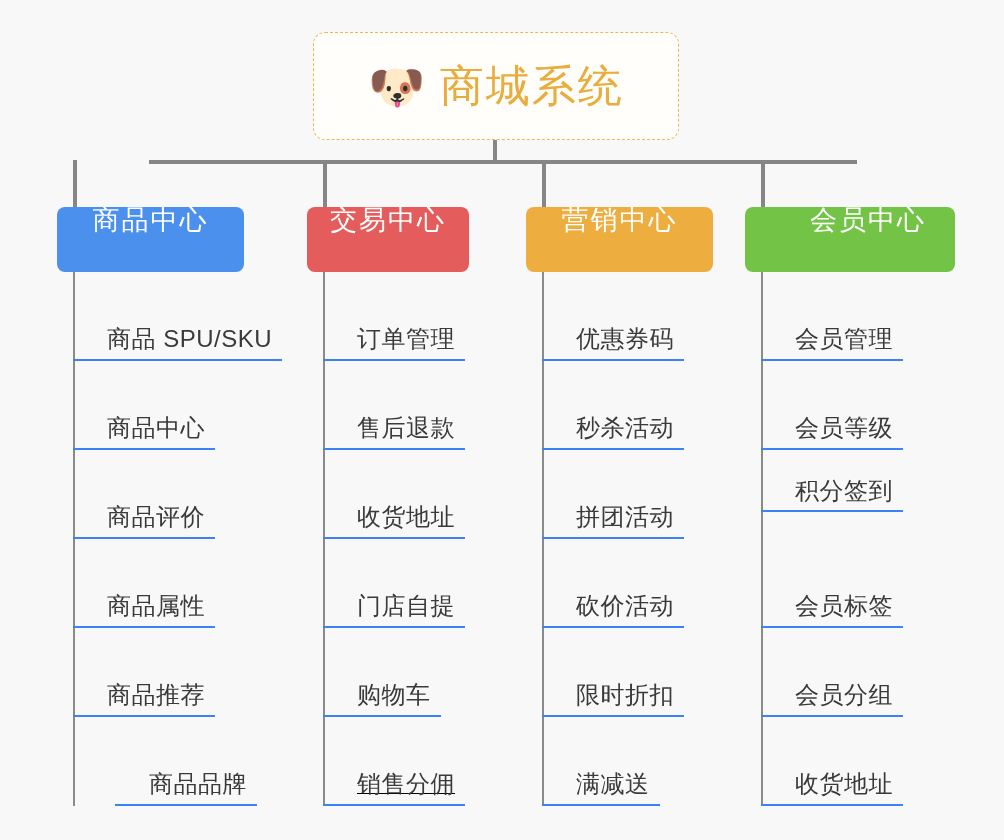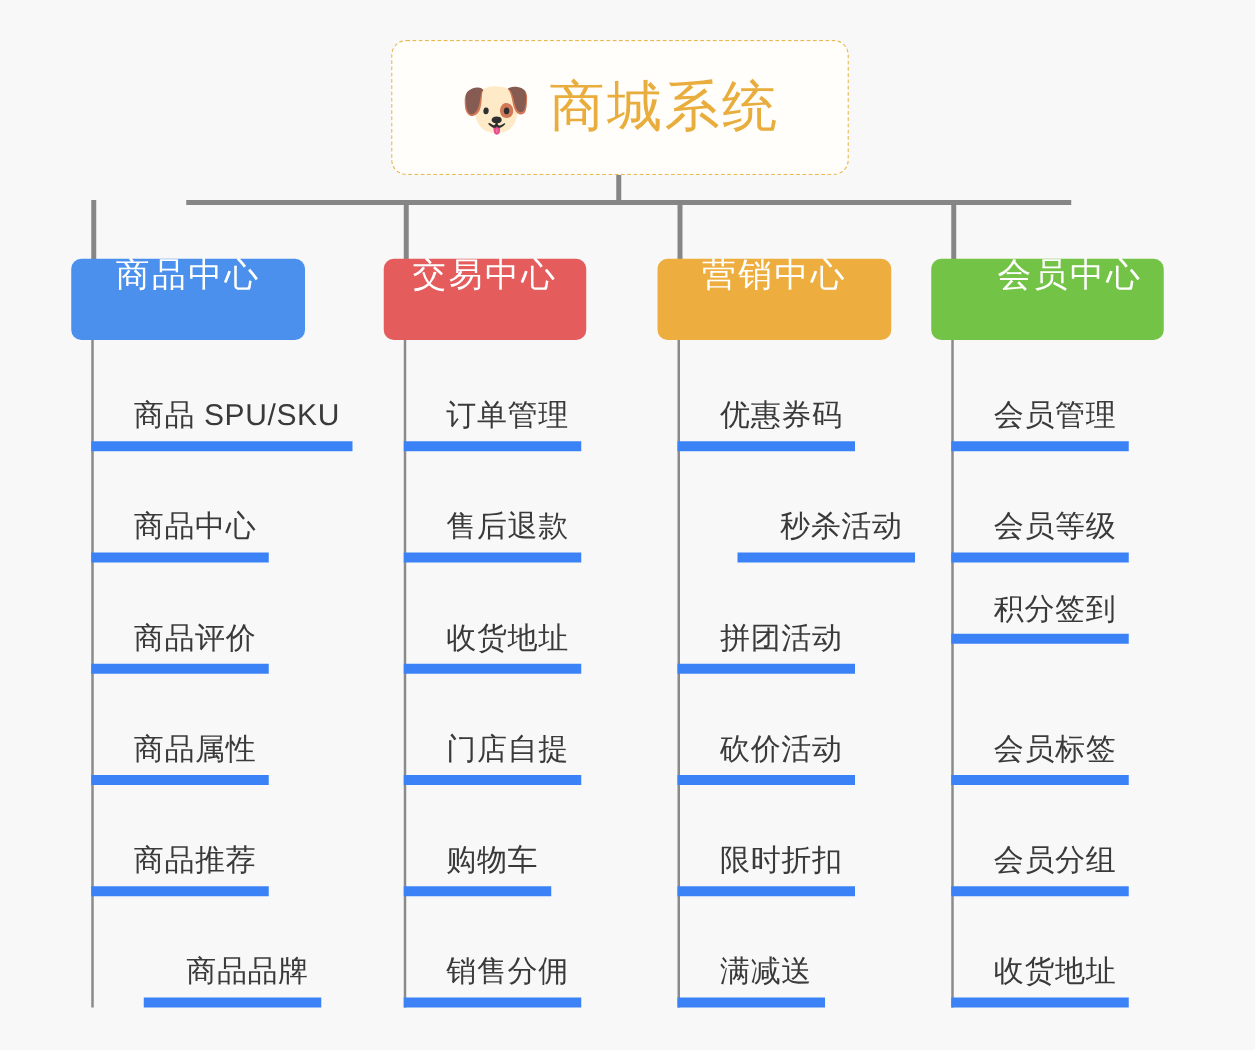--- a/index.html
+++ b/index.html
@@ -112,21 +112,21 @@
     left: 0;
     height: 89px;
     box-sizing: border-box;
     display: flex;
     align-items: flex-end;
   }
   .leaf-inner {
     position: relative;
     display: inline-block;
     padding: 0 10px 6px 34px;
-    border-bottom: 8px solid #3b82f6;
+    border-bottom: 2px solid #3b82f6;
   }
   .leaf-label {
     font-size: 24px;
     color: #3a3a3a;
     white-space: nowrap;
     line-height: 1.15;
     letter-spacing: 0.5px;
   }
 </style>
 </head>
@@ -186,49 +186,49 @@
         </div>
         <div class="leaf-item" style="top: 178px;">
           <div class="leaf-inner"><span class="leaf-label">收货地址</span></div>
         </div>
         <div class="leaf-item" style="top: 267px;">
           <div class="leaf-inner"><span class="leaf-label">门店自提</span></div>
         </div>
         <div class="leaf-item" style="top: 356px;">
           <div class="leaf-inner"><span class="leaf-label">购物车</span></div>
         </div>
-        <div class="leaf-item" style="top: 445px;">
+        <div class="leaf-item" style="top: 445px; text-decoration: underline;">
           <div class="leaf-inner"><span class="leaf-label">销售分佣</span></div>
         </div>
       </div>
       <div class="cat-box" style="left: 526px; width: 187px; background: rgb(238, 174, 63);">
         <span class="cat-label">营销中心</span>
       </div>
       <div class="leaf-col" style="left: 542px;">
         <div class="spine" style="height: 534px;"></div>
         <div class="leaf-item" style="top: 0px;">
           <div class="leaf-inner"><span class="leaf-label">优惠券码</span></div>
         </div>
-        <div class="leaf-item" style="top: 89px; padding-left: 48px;">
+        <div class="leaf-item" style="top: 89px;">
           <div class="leaf-inner"><span class="leaf-label">秒杀活动</span></div>
         </div>
         <div class="leaf-item" style="top: 178px;">
           <div class="leaf-inner"><span class="leaf-label">拼团活动</span></div>
         </div>
         <div class="leaf-item" style="top: 267px;">
           <div class="leaf-inner"><span class="leaf-label">砍价活动</span></div>
         </div>
         <div class="leaf-item" style="top: 356px; align-items: flex-end;">
           <div class="leaf-inner"><span class="leaf-label">限时折扣</span></div>
         </div>
         <div class="leaf-item" style="top: 445px;">
           <div class="leaf-inner"><span class="leaf-label">满减送</span></div>
         </div>
       </div>
-      <div class="cat-box" style="left: 745px; width: 186px; background: rgb(115, 195, 70); padding-left: 36px;">
+      <div class="cat-box" style="left: 745px; width: 210px; background: rgb(115, 195, 70); padding-left: 36px;">
         <span class="cat-label">会员中心</span>
       </div>
       <div class="leaf-col" style="left: 761px;">
         <div class="spine" style="height: 534px;"></div>
         <div class="leaf-item" style="top: 0px;">
           <div class="leaf-inner"><span class="leaf-label">会员管理</span></div>
         </div>
         <div class="leaf-item" style="top: 89px;">
           <div class="leaf-inner"><span class="leaf-label">会员等级</span></div>
         </div>

